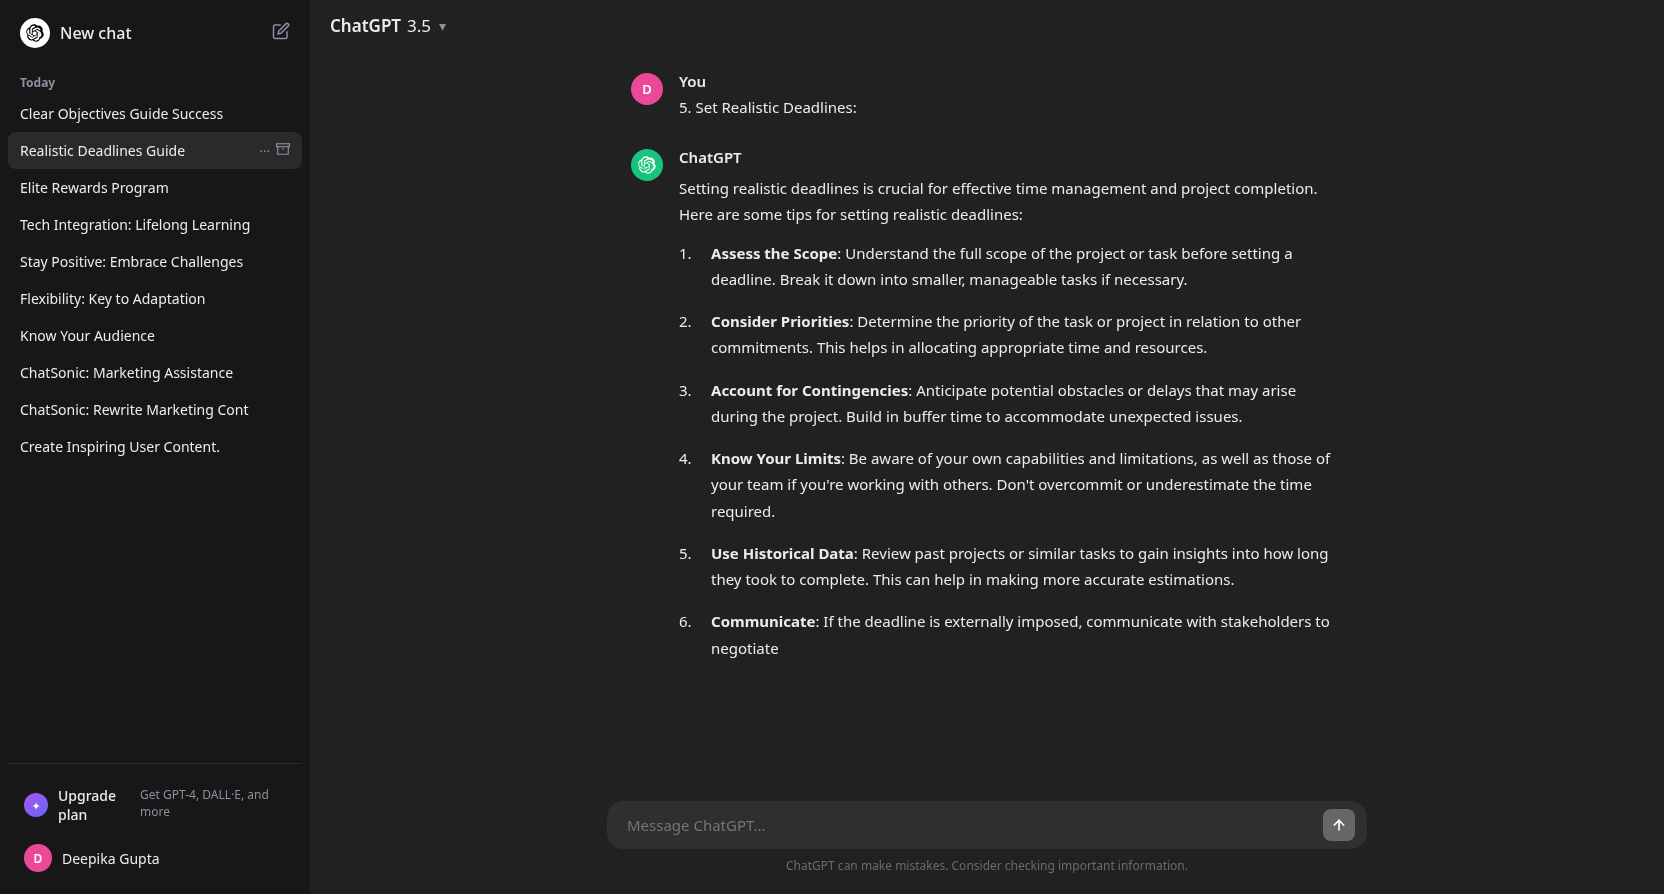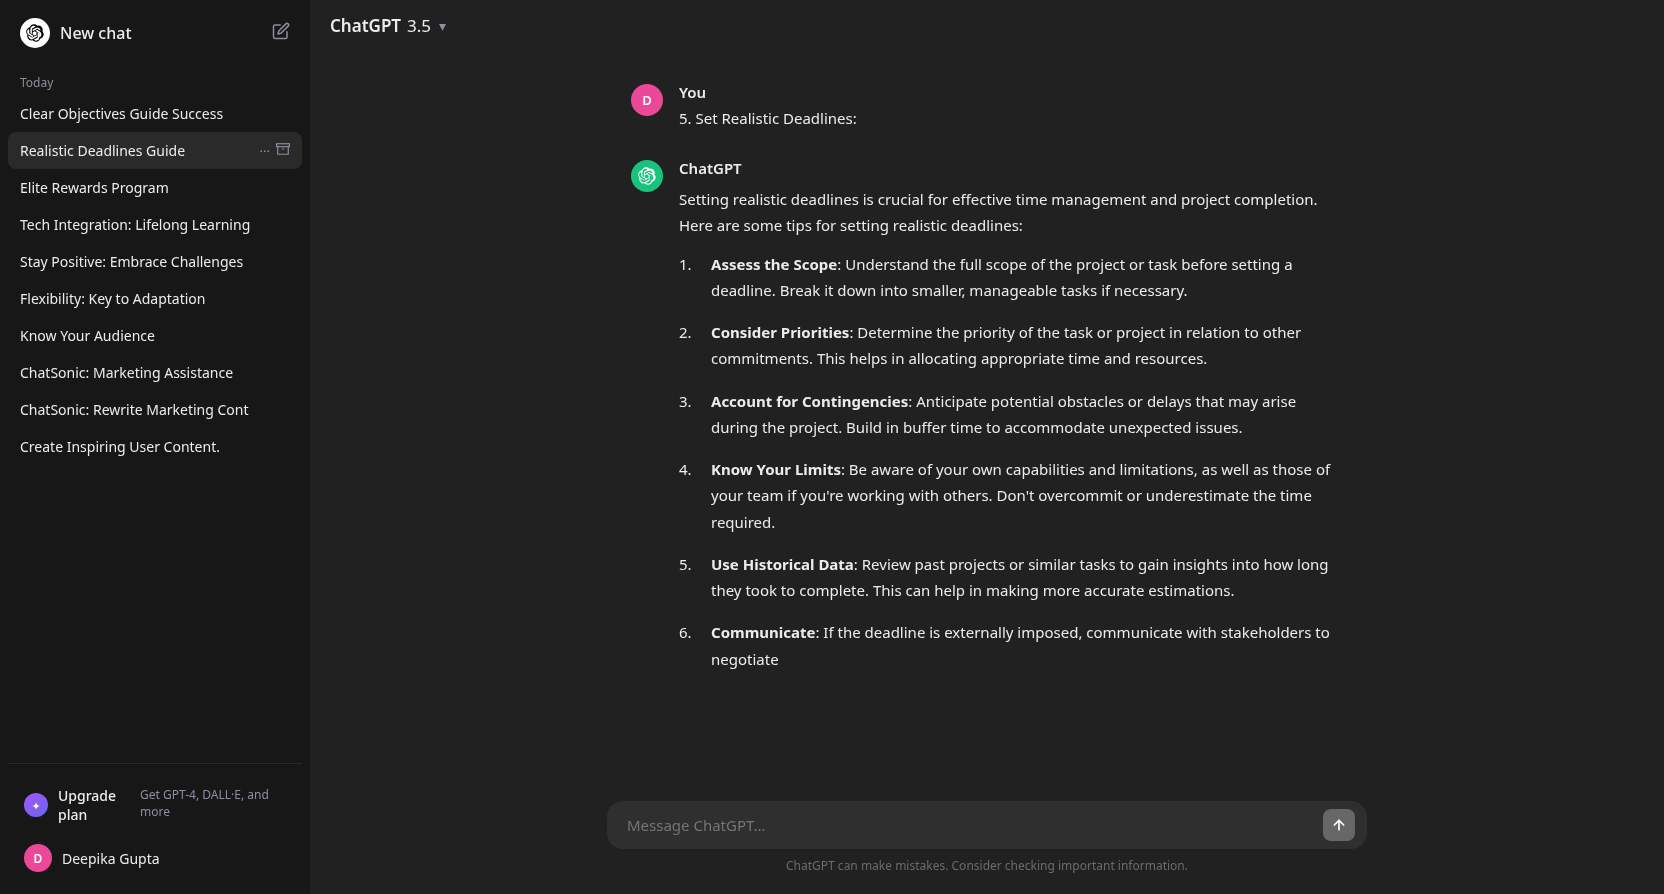--- a/index.html
+++ b/index.html
@@ -57,21 +57,21 @@
       color: #ececec;
     }
 
     .edit-icon {
       color: #8e8ea0;
       font-size: 16px;
     }
 
     .section-label {
       font-size: 12px;
-      font-weight: 400;
+      font-weight: 700;
       color: #8e8ea0;
       padding: 8px 12px 4px 12px;
     }
 
     .chat-list {
       flex: 1;
       overflow-y: auto;
       overflow-x: hidden;
     }
     .chat-list::-webkit-scrollbar { width: 4px; }
@@ -166,21 +166,20 @@
 
     .user-name { font-size: 14px; color: #ececec; }
 
     
     #main {
       flex: 1;
       display: flex;
       flex-direction: column;
       background: #212121;
       overflow: hidden;
-      gap: 11px;
     }
 
     
     #chat-header {
       display: flex;
       align-items: center;
       padding: 14px 20px;
       gap: 6px;
     }
 

